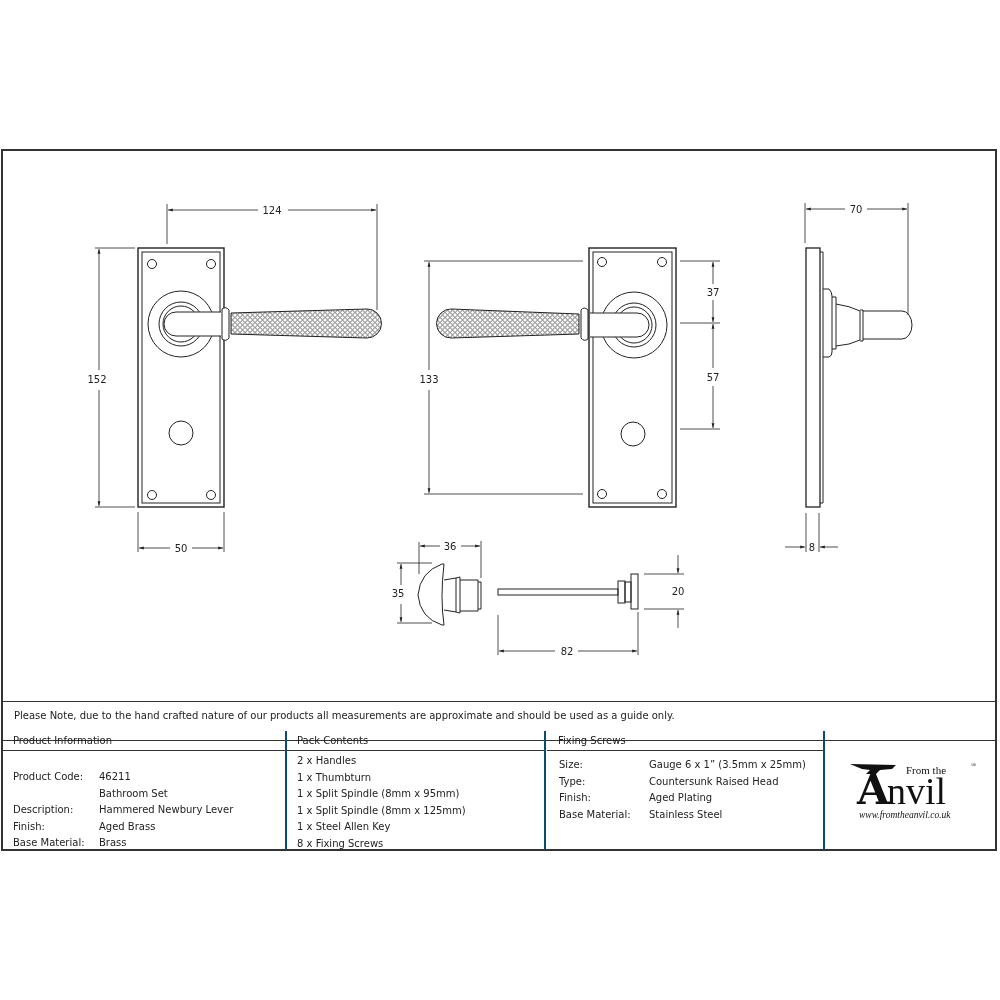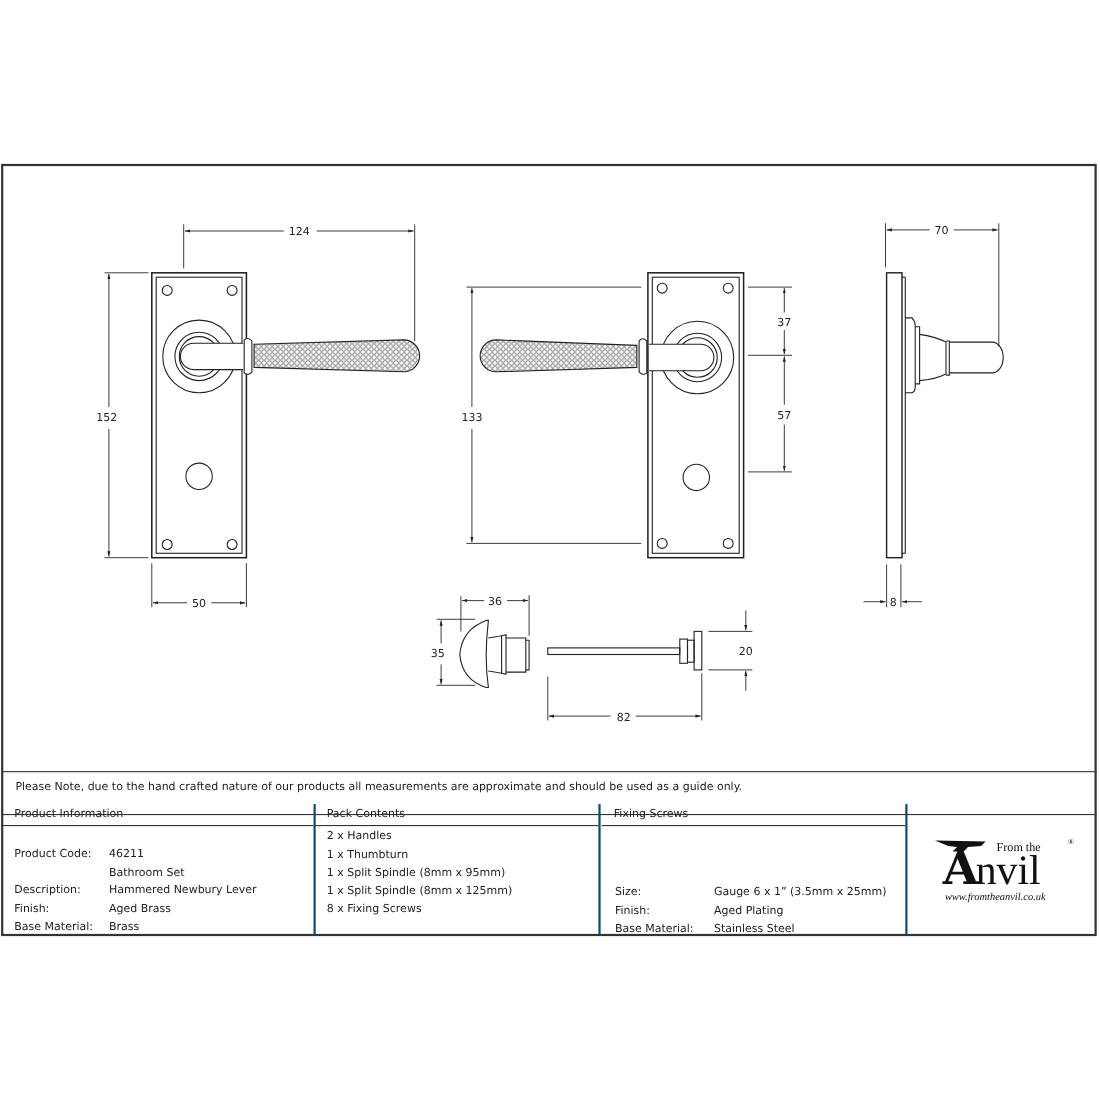--- a/index.html
+++ b/index.html
@@ -187,29 +187,34 @@
         </div>
     </div>
   </div>
   <div class="col" style="left:284px;width:260px;">
     <div class="col-head">Pack Contents</div>
     <div class="pack">
       <div>2 x Handles</div>
       <div>1 x Thumbturn</div>
       <div>1 x Split Spindle (8mm x 95mm)</div>
       <div>1 x Split Spindle (8mm x 125mm)</div>
+      <div>1 x Steel Allen Key</div>
       <div>8 x Fixing Screws</div>
     </div>
   </div>
   <div class="col" style="left:545px;width:278px;">
     <div class="col-head">Fixing Screws</div>
-    <div style="padding-top:6px;margin-top:47px;">
+    <div style="padding-top:6px;">
       <div class="row">
           <span class="k2">Size:</span>
           <span class="v">Gauge 6 x 1” (3.5mm x 25mm)</span>
+        </div>
+      <div class="row">
+          <span class="k2">Type:</span>
+          <span class="v">Countersunk Raised Head</span>
         </div>
       <div class="row">
           <span class="k2">Finish:</span>
           <span class="v">Aged Plating</span>
         </div>
       <div class="row">
           <span class="k2">Base Material:</span>
           <span class="v">Stainless Steel</span>
         </div>
     </div>

